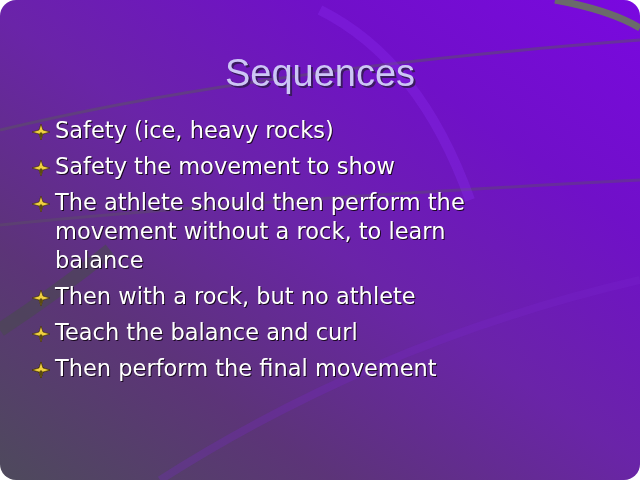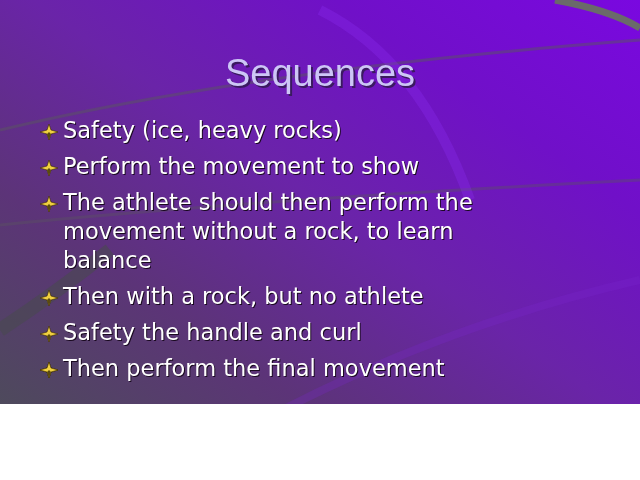--- a/index.html
+++ b/index.html
@@ -1,28 +1,29 @@
 <!DOCTYPE html>
 <html><head>
 <meta charset="utf-8">
 <style>
   html, body { margin: 0; padding: 0; }
   body { width: 640px; height: 480px; overflow: hidden; }
   .slide {
-    position: relative; width: 640px; height: 404px; overflow: hidden;
+    position: relative; width: 640px; height: 480px; overflow: hidden;
     background: linear-gradient(215deg, #7a08e0 0%, #7010c8 25%, #6a24a8 50%, #5c3478 75%, #4e4a5c 100%);
     font-family: "DejaVu Sans", sans-serif;
+    border-radius: 16px;
   }
   .deco { position: absolute; left: 0; top: 0; width: 640px; height: 480px; }
   .title {
     position: absolute; left: 0; top: 52px; width: 640px; text-align: center;
     font-family: "Liberation Sans", sans-serif; font-size: 38px; color: #cdc6f6;
     text-shadow: 2px 2px 0 #3a1a60;
   }
-  .bullets { position: absolute; left: 40px; top: 116px; width: 500px; list-style: none; margin: 0; padding: 0; }
+  .bullets { position: absolute; left: 32px; top: 116px; width: 500px; list-style: none; margin: 0; padding: 0; }
   .bullet { position: relative; padding-left: 23px; font-size: 22.5px; line-height: 29px; color: #ffffff;
     text-shadow: 1px 1px 0 #1a0a20; margin-bottom: 7px; }
   .bicon { position: absolute; left: 0; top: 8px; width: 18px; height: 16px; }
 </style>
 </head>
 <body>
 
 <div class="slide">
   <svg class="deco" viewBox="0 0 640 480">
     <path d="M555 0 Q610 10 640 28" stroke="#6a6a6a" stroke-width="7" fill="none"></path>
@@ -41,42 +42,42 @@
           <path d="M9 0 L11 6 L18 8 L11 10 L9 16 L7 10 L0 8 L7 6 Z" fill="#f0d040" stroke="#3a2a00" stroke-width="0.6"></path>
           <path d="M9 8 L11 10 L9 16 L7 10 Z" fill="#5a4a10"></path>
         </svg>
       <span>Safety (ice, heavy rocks)</span>
     </li>
     <li class="bullet">
       <svg class="bicon" viewBox="0 0 18 16">
           <path d="M9 0 L11 6 L18 8 L11 10 L9 16 L7 10 L0 8 L7 6 Z" fill="#f0d040" stroke="#3a2a00" stroke-width="0.6"></path>
           <path d="M9 8 L11 10 L9 16 L7 10 Z" fill="#5a4a10"></path>
         </svg>
-      <span>Perform the movement to show</span>
+      <span>Safety the movement to show</span>
     </li>
     <li class="bullet">
       <svg class="bicon" viewBox="0 0 18 16">
           <path d="M9 0 L11 6 L18 8 L11 10 L9 16 L7 10 L0 8 L7 6 Z" fill="#f0d040" stroke="#3a2a00" stroke-width="0.6"></path>
           <path d="M9 8 L11 10 L9 16 L7 10 Z" fill="#5a4a10"></path>
         </svg>
       <span>The athlete should then perform the movement without a rock, to learn balance</span>
     </li>
     <li class="bullet">
       <svg class="bicon" viewBox="0 0 18 16">
           <path d="M9 0 L11 6 L18 8 L11 10 L9 16 L7 10 L0 8 L7 6 Z" fill="#f0d040" stroke="#3a2a00" stroke-width="0.6"></path>
           <path d="M9 8 L11 10 L9 16 L7 10 Z" fill="#5a4a10"></path>
         </svg>
       <span>Then with a rock, but no athlete</span>
     </li>
     <li class="bullet">
       <svg class="bicon" viewBox="0 0 18 16">
           <path d="M9 0 L11 6 L18 8 L11 10 L9 16 L7 10 L0 8 L7 6 Z" fill="#f0d040" stroke="#3a2a00" stroke-width="0.6"></path>
           <path d="M9 8 L11 10 L9 16 L7 10 Z" fill="#5a4a10"></path>
         </svg>
-      <span>Safety the handle and curl</span>
+      <span>Teach the balance and curl</span>
     </li>
     <li class="bullet">
       <svg class="bicon" viewBox="0 0 18 16">
           <path d="M9 0 L11 6 L18 8 L11 10 L9 16 L7 10 L0 8 L7 6 Z" fill="#f0d040" stroke="#3a2a00" stroke-width="0.6"></path>
           <path d="M9 8 L11 10 L9 16 L7 10 Z" fill="#5a4a10"></path>
         </svg>
     </li>
     <li class="bullet">
       <svg class="bicon" viewBox="0 0 18 16">
           <path d="M9 0 L11 6 L18 8 L11 10 L9 16 L7 10 L0 8 L7 6 Z" fill="#f0d040" stroke="#3a2a00" stroke-width="0.6"></path>

